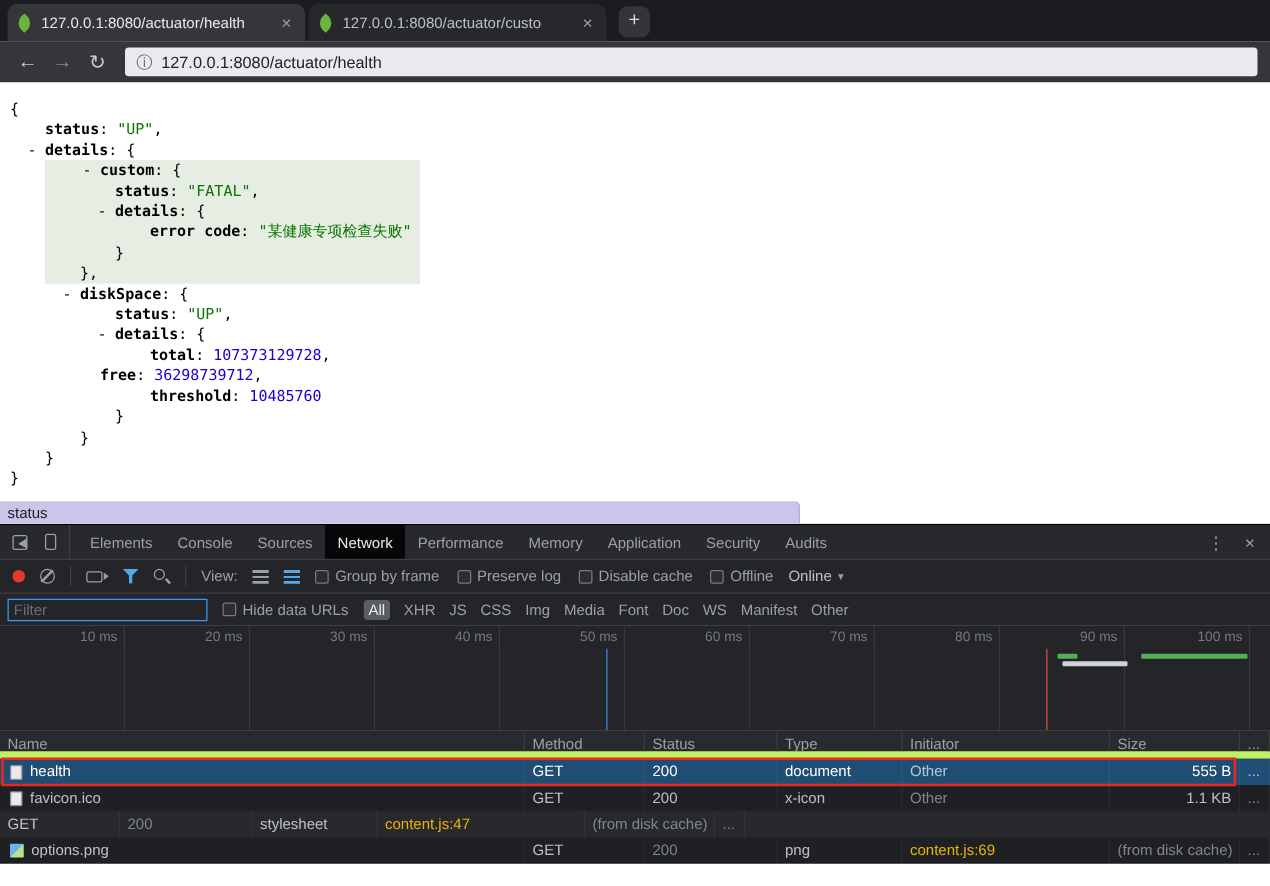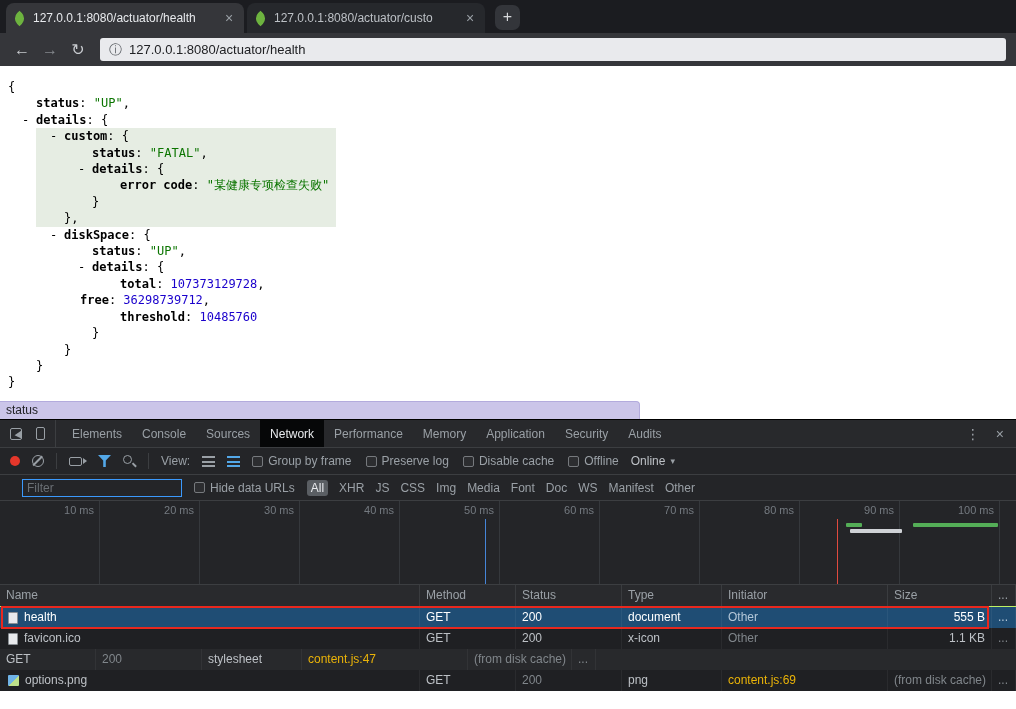--- a/index.html
+++ b/index.html
@@ -61,41 +61,41 @@
   .search-ic:after{content:"";position:absolute;left:9px;top:9px;width:5px;height:1.5px;background:#9aa0a6;transform:rotate(45deg)}
   .view-label{color:#9aa0a6}
   .list-ic{width:13px;height:11px;background:repeating-linear-gradient(to bottom,#9aa0a6 0 2px,transparent 2px 4.5px);flex:none}
   .wf-ic{width:13px;height:11px;background:repeating-linear-gradient(to bottom,#53a8e8 0 2px,transparent 2px 4.5px);flex:none}
   .checkbox-group{display:flex;align-items:center;gap:14px}
   .dt-check{display:flex;align-items:center;gap:5px;color:#9aa0a6;white-space:nowrap}
   .cbox{width:11px;height:11px;border:1px solid #76797d;border-radius:2px;background:#2c2d30;flex:none}
   .dropdown{display:flex;align-items:center;gap:5px;color:#bdc1c6}
   .dd-arrow{font-size:9px;color:#9aa0a6}
 
-  .dt-filterbar{height:26px;display:flex;align-items:center;gap:12px;padding:0 22px;border-bottom:1px solid #3c3e41;flex:none}
+  .dt-filterbar{height:26px;display:flex;align-items:center;gap:12px;padding:0 6px;border-bottom:1px solid #3c3e41;flex:none}
   .filter-input{width:160px;height:18px;background:#242528;border:1px solid #3b99fc;color:#bdc1c6;font-size:12px;padding:0 4px;outline:none;font-family:"Liberation Sans",sans-serif}
   .filter-input::placeholder{color:#6b7075}
   .type-pills{display:flex;align-items:center;gap:11px}
   .type-pill{color:#9aa0a6}
   .type-pill.active{background:#5a5e63;color:#e8eaed;border-radius:3px;padding:1px 4px}
 
   .timeline{height:84px;border-bottom:1px solid #3c3e41;flex:none;background:#242528}
   .tl-ruler{display:flex;height:18px;color:#747a80;font-size:11px}
   .tl-cell{width:100px;flex:none;text-align:right;padding-right:5px;line-height:18px;border-right:1px solid #35383c}
   .tl-fill{flex:1}
   .tl-canvas{position:relative;height:65px;background:repeating-linear-gradient(to right,transparent 0 99px,#35383c 99px 100px)}
   .tl-line{position:absolute;top:0;bottom:0;width:1px}
   .tl-line.blue{left:485px;background:#4585d8}
   .tl-line.red{left:837px;background:#e04a3f}
   .tl-bar{position:absolute;height:4px;border-radius:1px}
   .tl-bar.b1{left:846px;top:4px;width:16px;background:#54ae57}
   .tl-bar.b2{left:850px;top:10px;width:52px;background:#cfd2d6}
   .tl-bar.b3{left:913px;top:4px;width:85px;background:#54ae57}
 
-  .net-header{display:flex;height:22px;background:#292a2d;border-bottom:1px solid #bef264;color:#9aa0a6;flex:none}
+  .net-header{display:flex;height:22px;background:#292a2d;border-bottom:6px solid #bef264;color:#9aa0a6;flex:none}
   .hcell{line-height:21px;padding:0 6px;border-right:1px solid #3a3c3f;overflow:hidden;white-space:nowrap;flex:none}
   .col-name{width:420px}.col-method{width:96px}.col-status{width:106px}.col-type{width:100px}.col-init{width:166px}.col-size{width:104px}.col-dots{width:24px}
   .rows{position:relative;flex:none}
   .net-row{display:flex;height:21px;line-height:21px;color:#bdc1c6}
   .net-row.dark{background:#1f2023}
   .net-row.light{background:#28292c}
   .net-row.selected{background:#1f4d74;color:#fff}
   .cell{padding:0 6px;border-right:1px solid rgba(255,255,255,0.05);overflow:hidden;white-space:nowrap;flex:none}
   .cell.col-size{text-align:right}
   .muted{color:#80868b}
@@ -135,21 +135,21 @@
       <span class="omni-url">127.0.0.1:8080/actuator/health</span>
     </div>
   </div>
 
   <div class="page">
     <div class="json-hl" style="top: 62.2px; height: 98.4px;"></div>
     <div class="json-tree">
         <div class="json-line" style="padding-left: 8px;"><span class="json-punct">{</span></div>
         <div class="json-line" style="padding-left: 36px;"><span class="json-key">status</span><span class="json-punct">: </span><span class="json-val string">"UP"</span><span class="json-punct">,</span></div>
         <div class="json-line" style="padding-left: 36px;"><span class="json-toggle">-</span><span class="json-key">details</span><span class="json-punct">: </span><span class="json-punct">{</span></div>
-        <div class="json-line" style="padding-left: 64px;"><span class="json-toggle">-</span><span class="json-key">custom</span><span class="json-punct">: </span><span class="json-punct">{</span></div>
+        <div class="json-line" style="padding-left: 80px;"><span class="json-toggle">-</span><span class="json-key">custom</span><span class="json-punct">: </span><span class="json-punct">{</span></div>
         <div class="json-line" style="padding-left: 92px;"><span class="json-key">status</span><span class="json-punct">: </span><span class="json-val string">"FATAL"</span><span class="json-punct">,</span></div>
         <div class="json-line" style="padding-left: 92px;"><span class="json-toggle">-</span><span class="json-key">details</span><span class="json-punct">: </span><span class="json-punct">{</span></div>
         <div class="json-line" style="padding-left: 120px;"><span class="json-key">error code</span><span class="json-punct">: </span><span class="json-val string">"某健康专项检查失败"</span></div>
         <div class="json-line" style="padding-left: 92px;"><span class="json-punct">}</span></div>
         <div class="json-line" style="padding-left: 64px;"><span class="json-punct">},</span></div>
         <div class="json-line" style="padding-left: 64px;"><span class="json-toggle">-</span><span class="json-key">diskSpace</span><span class="json-punct">: </span><span class="json-punct">{</span></div>
         <div class="json-line" style="padding-left: 92px;"><span class="json-key">status</span><span class="json-punct">: </span><span class="json-val string">"UP"</span><span class="json-punct">,</span></div>
         <div class="json-line" style="padding-left: 92px;"><span class="json-toggle">-</span><span class="json-key">details</span><span class="json-punct">: </span><span class="json-punct">{</span></div>
         <div class="json-line" style="padding-left: 120px;"><span class="json-key">total</span><span class="json-punct">: </span><span class="json-val number">107373129728</span><span class="json-punct">,</span></div>
         <div class="json-line" style="padding-left: 80px;"><span class="json-key">free</span><span class="json-punct">: </span><span class="json-val number">36298739712</span><span class="json-punct">,</span></div>

